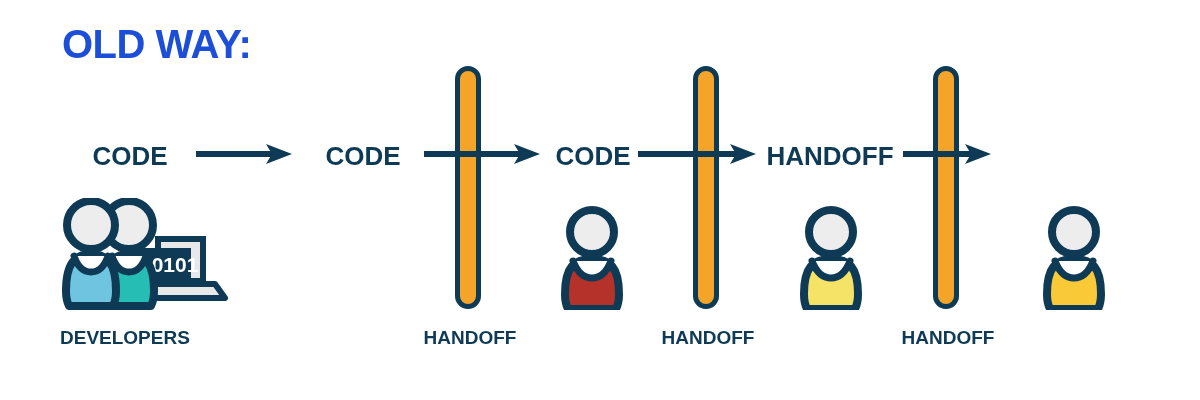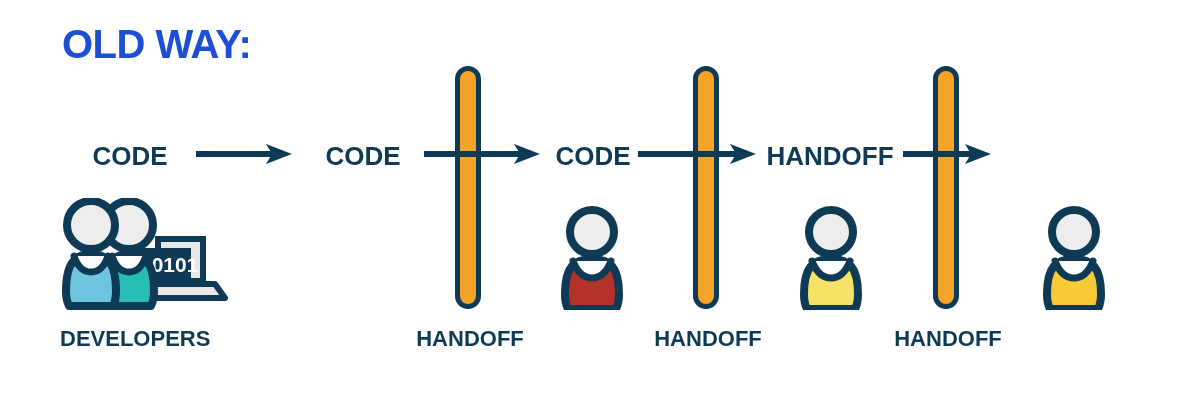--- a/index.html
+++ b/index.html
@@ -58,21 +58,21 @@
     box-sizing: border-box;
     background: #F5A42A;
     border: 5px solid #0E3A56;
     border-radius: 13px;
     transform: translateX(-50%);
   }
 
   
   .caption {
     position: absolute;
-    font-size: 22px;
+    font-size: 19px;
     font-weight: 700;
     color: #0E3A56;
     letter-spacing: 0px;
     white-space: nowrap;
     line-height: 1;
     transform: translateX(-50%);
   }
   #caption-developers {
     transform: none;
   }

